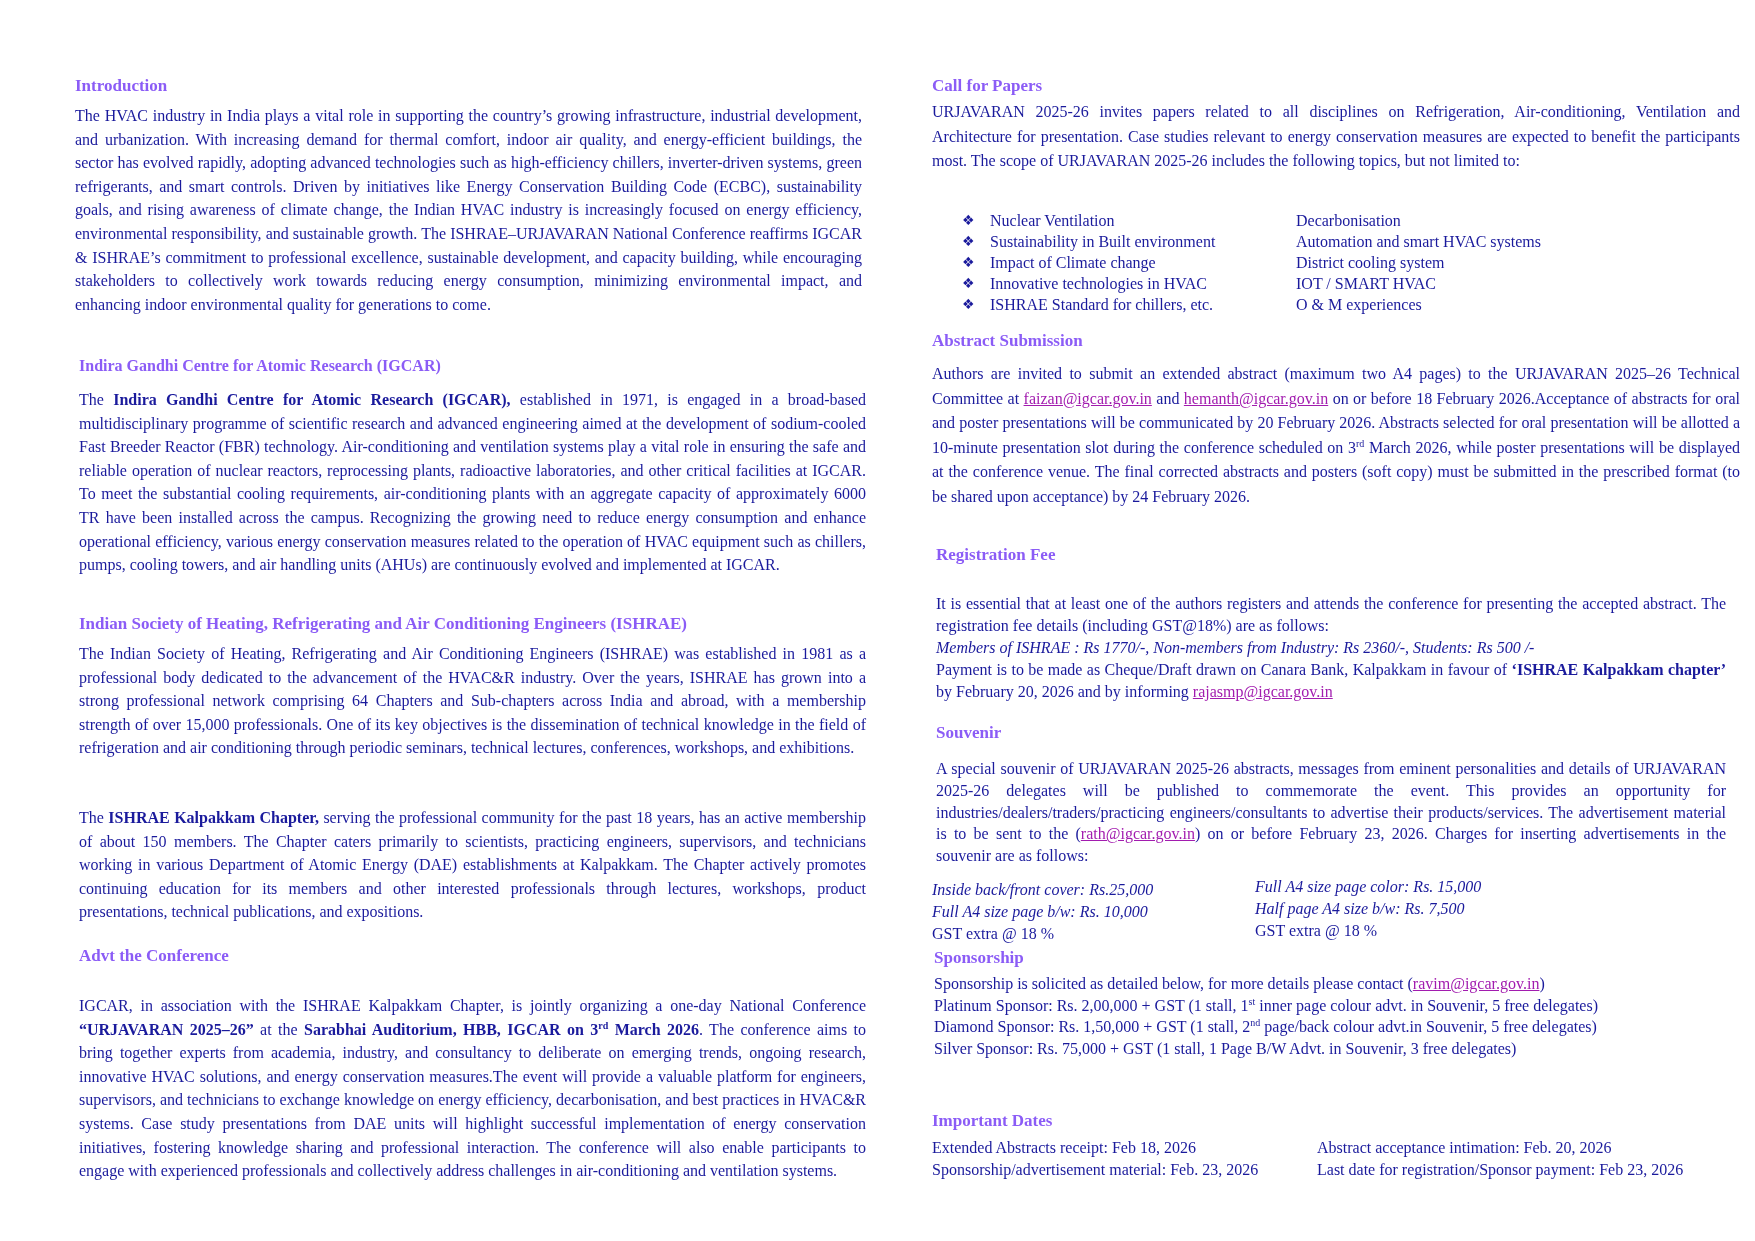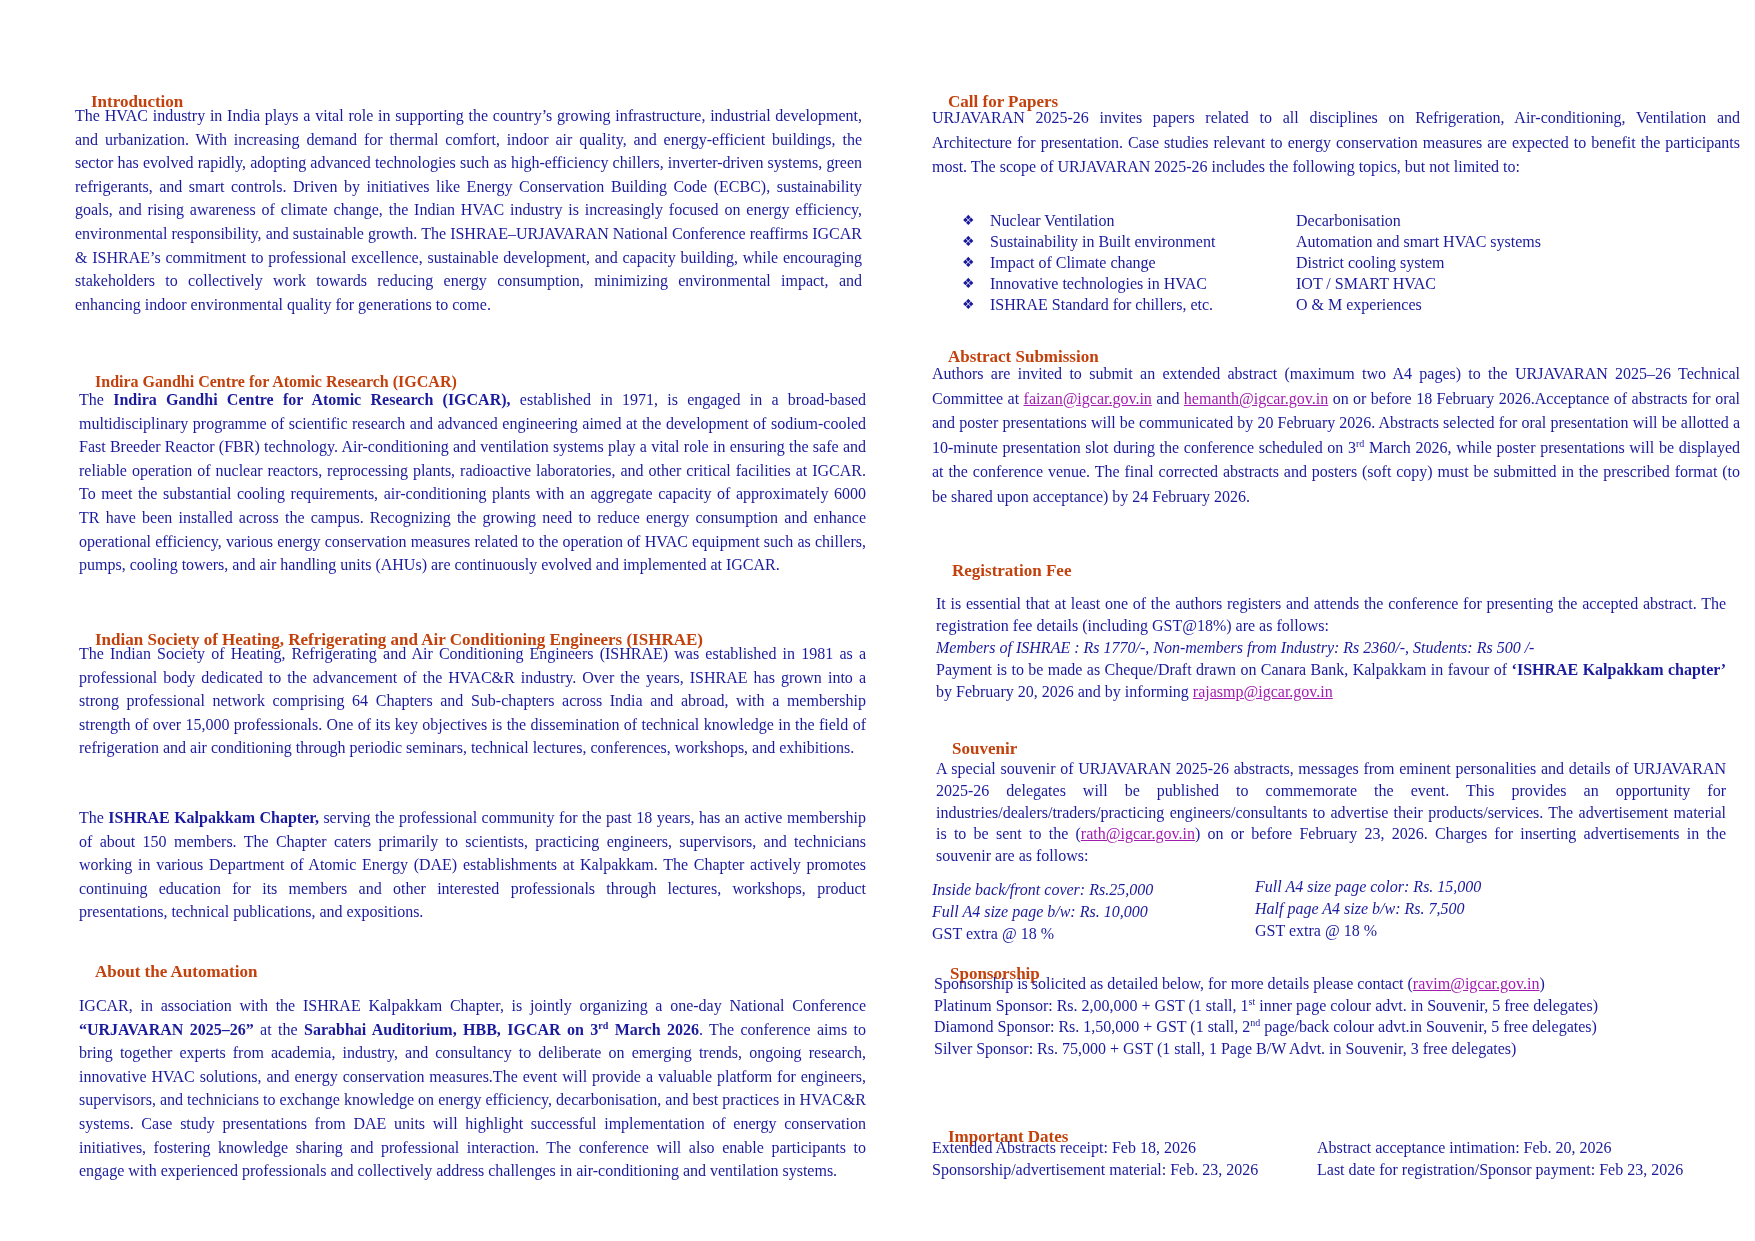--- a/index.html
+++ b/index.html
@@ -5,22 +5,22 @@
   html, body { margin: 0; padding: 0; background: #ffffff; }
   body {
     width: 1755px; height: 1241px; position: relative; overflow: hidden;
     font-family: "Liberation Serif", "DejaVu Serif", serif;
     color: #1a1a9c;
   }
   .col { position: absolute; top: 0; }
   .col-left { left: 75px; width: 787px; }
   .col-right { left: 932px; width: 808px; }
   .heading {
-    color: #c2410c; font-weight: bold; font-size: 17px;
-    position: absolute; left: 0; margin: 16px; white-space: nowrap; text-align: right;
+    color: #8b5cf6; font-weight: bold; font-size: 17px;
+    position: absolute; left: 0; margin: 0; white-space: nowrap; text-align: right;
   }
   .heading.big { font-size: 16px; }
   .para {
     position: absolute; left: 0; margin: 0;
     font-size: 16px; line-height: 23.6px; text-align: justify;
     text-align-last: left;
   }
   .para b { font-weight: bold; }
   .para i { font-style: italic; }
   .link { text-decoration: underline; color: #a21caf; cursor: pointer; }
@@ -45,28 +45,28 @@
   <p class="para" style="top:104px; width:787px;">The HVAC industry in India plays a vital role in supporting the country’s growing infrastructure, industrial development, and urbanization. With increasing demand for thermal comfort, indoor air quality, and energy-efficient buildings, the sector has evolved rapidly, adopting advanced technologies such as high-efficiency chillers, inverter-driven systems, green refrigerants, and smart controls. Driven by initiatives like Energy Conservation Building Code (ECBC), sustainability goals, and rising awareness of climate change, the Indian HVAC industry is increasingly focused on energy efficiency, environmental responsibility, and sustainable growth. The ISHRAE–URJAVARAN National Conference reaffirms IGCAR &amp; ISHRAE’s commitment to professional excellence, sustainable development, and capacity building, while encouraging stakeholders to collectively work towards reducing energy consumption, minimizing environmental impact, and enhancing indoor environmental quality for generations to come.</p>
 
   <h2 class="heading big" style="top:357px; left:4px;">Indira Gandhi Centre for Atomic Research (IGCAR)</h2>
   <p class="para" style="top:388px; left:4px; width:787px;"><span>The </span><b>Indira Gandhi Centre for Atomic Research (IGCAR),</b><span> established in 1971, is engaged in a broad-based multidisciplinary programme of scientific research and advanced engineering aimed at the development of sodium-cooled Fast Breeder Reactor (FBR) technology. Air-conditioning and ventilation systems play a vital role in ensuring the safe and reliable operation of nuclear reactors, reprocessing plants, radioactive laboratories, and other critical facilities at IGCAR. To meet the substantial cooling requirements, air-conditioning plants with an aggregate capacity of approximately 6000 TR have been installed across the campus. Recognizing the growing need to reduce energy consumption and enhance operational efficiency, various energy conservation measures related to the operation of HVAC equipment such as chillers, pumps, cooling towers, and air handling units (AHUs) are continuously evolved and implemented at IGCAR.</span></p>
 
   <h3 class="heading" style="top:614px; left:4px;">Indian Society of Heating, Refrigerating and Air Conditioning Engineers (ISHRAE)</h3>
   <p class="para" style="top:642px; left:4px; width:787px;">The Indian Society of Heating, Refrigerating and Air Conditioning Engineers (ISHRAE) was established in 1981 as a professional body dedicated to the advancement of the HVAC&amp;R industry. Over the years, ISHRAE has grown into a strong professional network comprising 64 Chapters and Sub-chapters across India and abroad, with a membership strength of over 15,000 professionals. One of its key objectives is the dissemination of technical knowledge in the field of refrigeration and air conditioning through periodic seminars, technical lectures, conferences, workshops, and exhibitions.</p>
 
   <p class="para" style="top:806px; left:4px; width:787px;"><span>The </span><b>ISHRAE Kalpakkam Chapter,</b><span> serving the professional community for the past 18 years, has an active membership of about 150 members. The Chapter caters primarily to scientists, practicing engineers, supervisors, and technicians working in various Department of Atomic Energy (DAE) establishments at Kalpakkam. The Chapter actively promotes continuing education for its members and other interested professionals through lectures, workshops, product presentations, technical publications, and expositions.</span></p>
 
-  <h3 class="heading" style="top:946px; left:4px;">About the Automation</h3>
+  <h3 class="heading" style="top:946px; left:4px;">Advt the Conference</h3>
   <p class="para" style="top:994px; left:4px; width:787px;"><span>IGCAR, in association with the ISHRAE Kalpakkam Chapter, is jointly organizing a one-day National Conference </span><b>“URJAVARAN 2025–26”</b><span> at the </span><b><span>Sarabhai Auditorium, HBB, IGCAR on 3</span><sup>rd</sup><span> March 2026</span></b><span>. The conference aims to bring together experts from academia, industry, and consultancy to deliberate on emerging trends, ongoing research, innovative HVAC solutions, and energy conservation measures.The event will provide a valuable platform for engineers, supervisors, and technicians to exchange knowledge on energy efficiency, decarbonisation, and best practices in HVAC&amp;R systems. Case study presentations from DAE units will highlight successful implementation of energy conservation initiatives, fostering knowledge sharing and professional interaction. The conference will also enable participants to engage with experienced professionals and collectively address challenges in air-conditioning and ventilation systems.</span></p>
 </div>
 
 <div class="col col-right">
 
   <h3 class="heading" style="top:76px;">Call for Papers</h3>
-  <p class="para" style="top:106px; width:808px; line-height:24.5px;">URJAVARAN 2025-26 invites papers related to all disciplines on Refrigeration, Air-conditioning, Ventilation and Architecture for presentation. Case studies relevant to energy conservation measures are expected to benefit the participants most. The scope of URJAVARAN 2025-26 includes the following topics, but not limited to:</p>
+  <p class="para" style="top:100px; width:808px; line-height:24.5px;">URJAVARAN 2025-26 invites papers related to all disciplines on Refrigeration, Air-conditioning, Ventilation and Architecture for presentation. Case studies relevant to energy conservation measures are expected to benefit the participants most. The scope of URJAVARAN 2025-26 includes the following topics, but not limited to:</p>
 
   <div class="topics" style="top:210px;">
     <div class="topic-row">
       <div class="topic-left">
           <span class="topic-bullet">❖</span>
           <span>Nuclear Ventilation</span>
         </div>
       <div class="topic-right">Decarbonisation</div>
     </div>
     <div class="topic-row">

